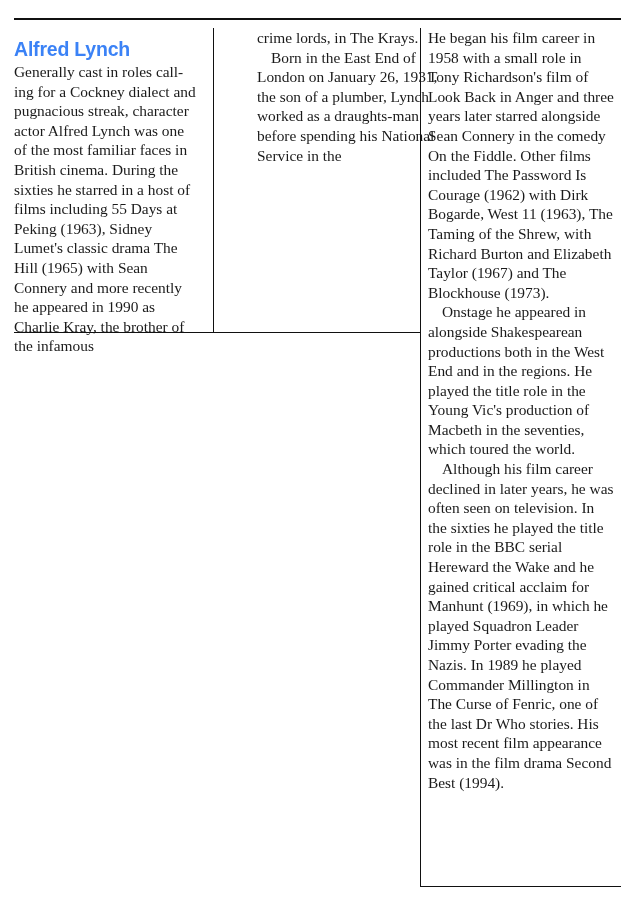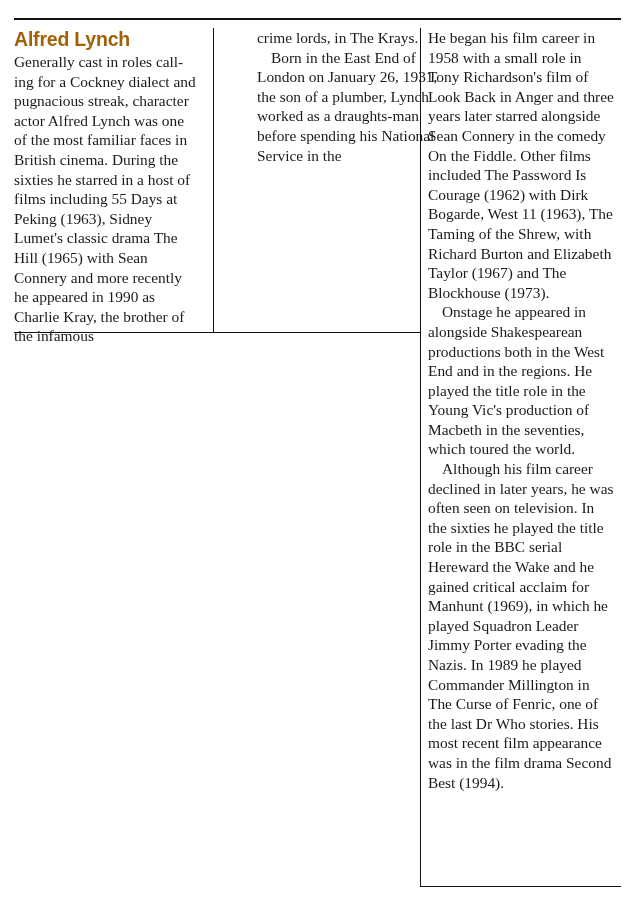--- a/index.html
+++ b/index.html
@@ -45,22 +45,22 @@
   .col-1 { left: 0px; }
   .col-2 { left: 207px; margin-left: 36px; }
   .col-3 { left: 414px; }
 
   .headline {
     font-family: "Liberation Sans", sans-serif;
     font-weight: bold;
     font-size: 19.5px;
     line-height: 22px;
     letter-spacing: -0.2px;
-    margin: 0 0 2px 0;
-    color: #a16207;
+    margin: 10px 0 2px 0;
+    color: #3b82f6;
   }
   p.body {
     margin: 0;
     font-size: 15.4px;
     line-height: 19.6px;
     text-align: left;
     hyphens: none;
   }
   p.body + p.body {
     text-indent: 14px;

